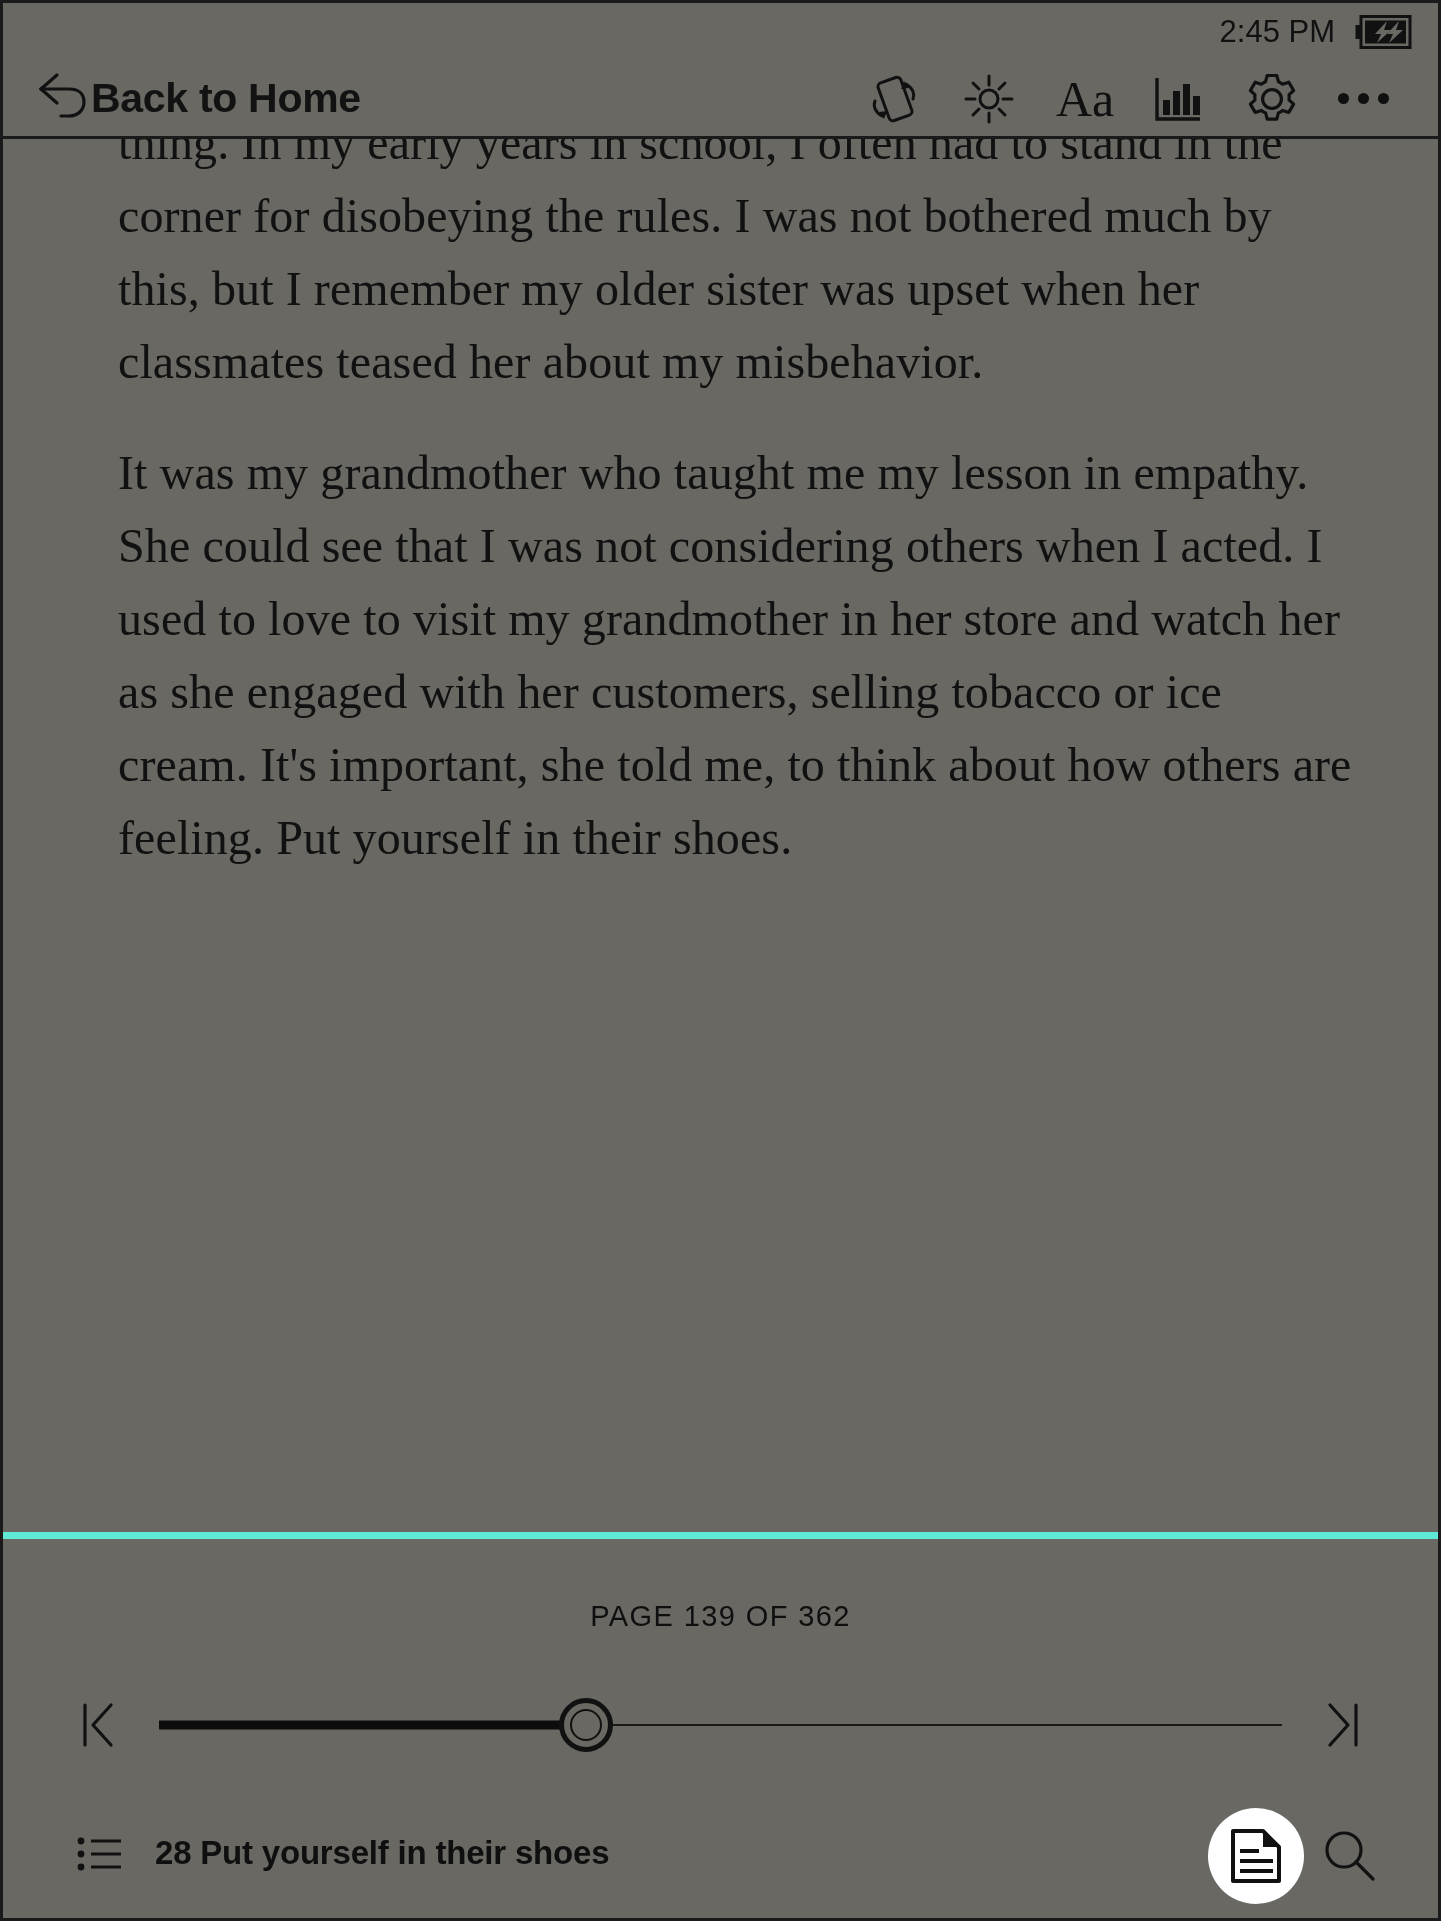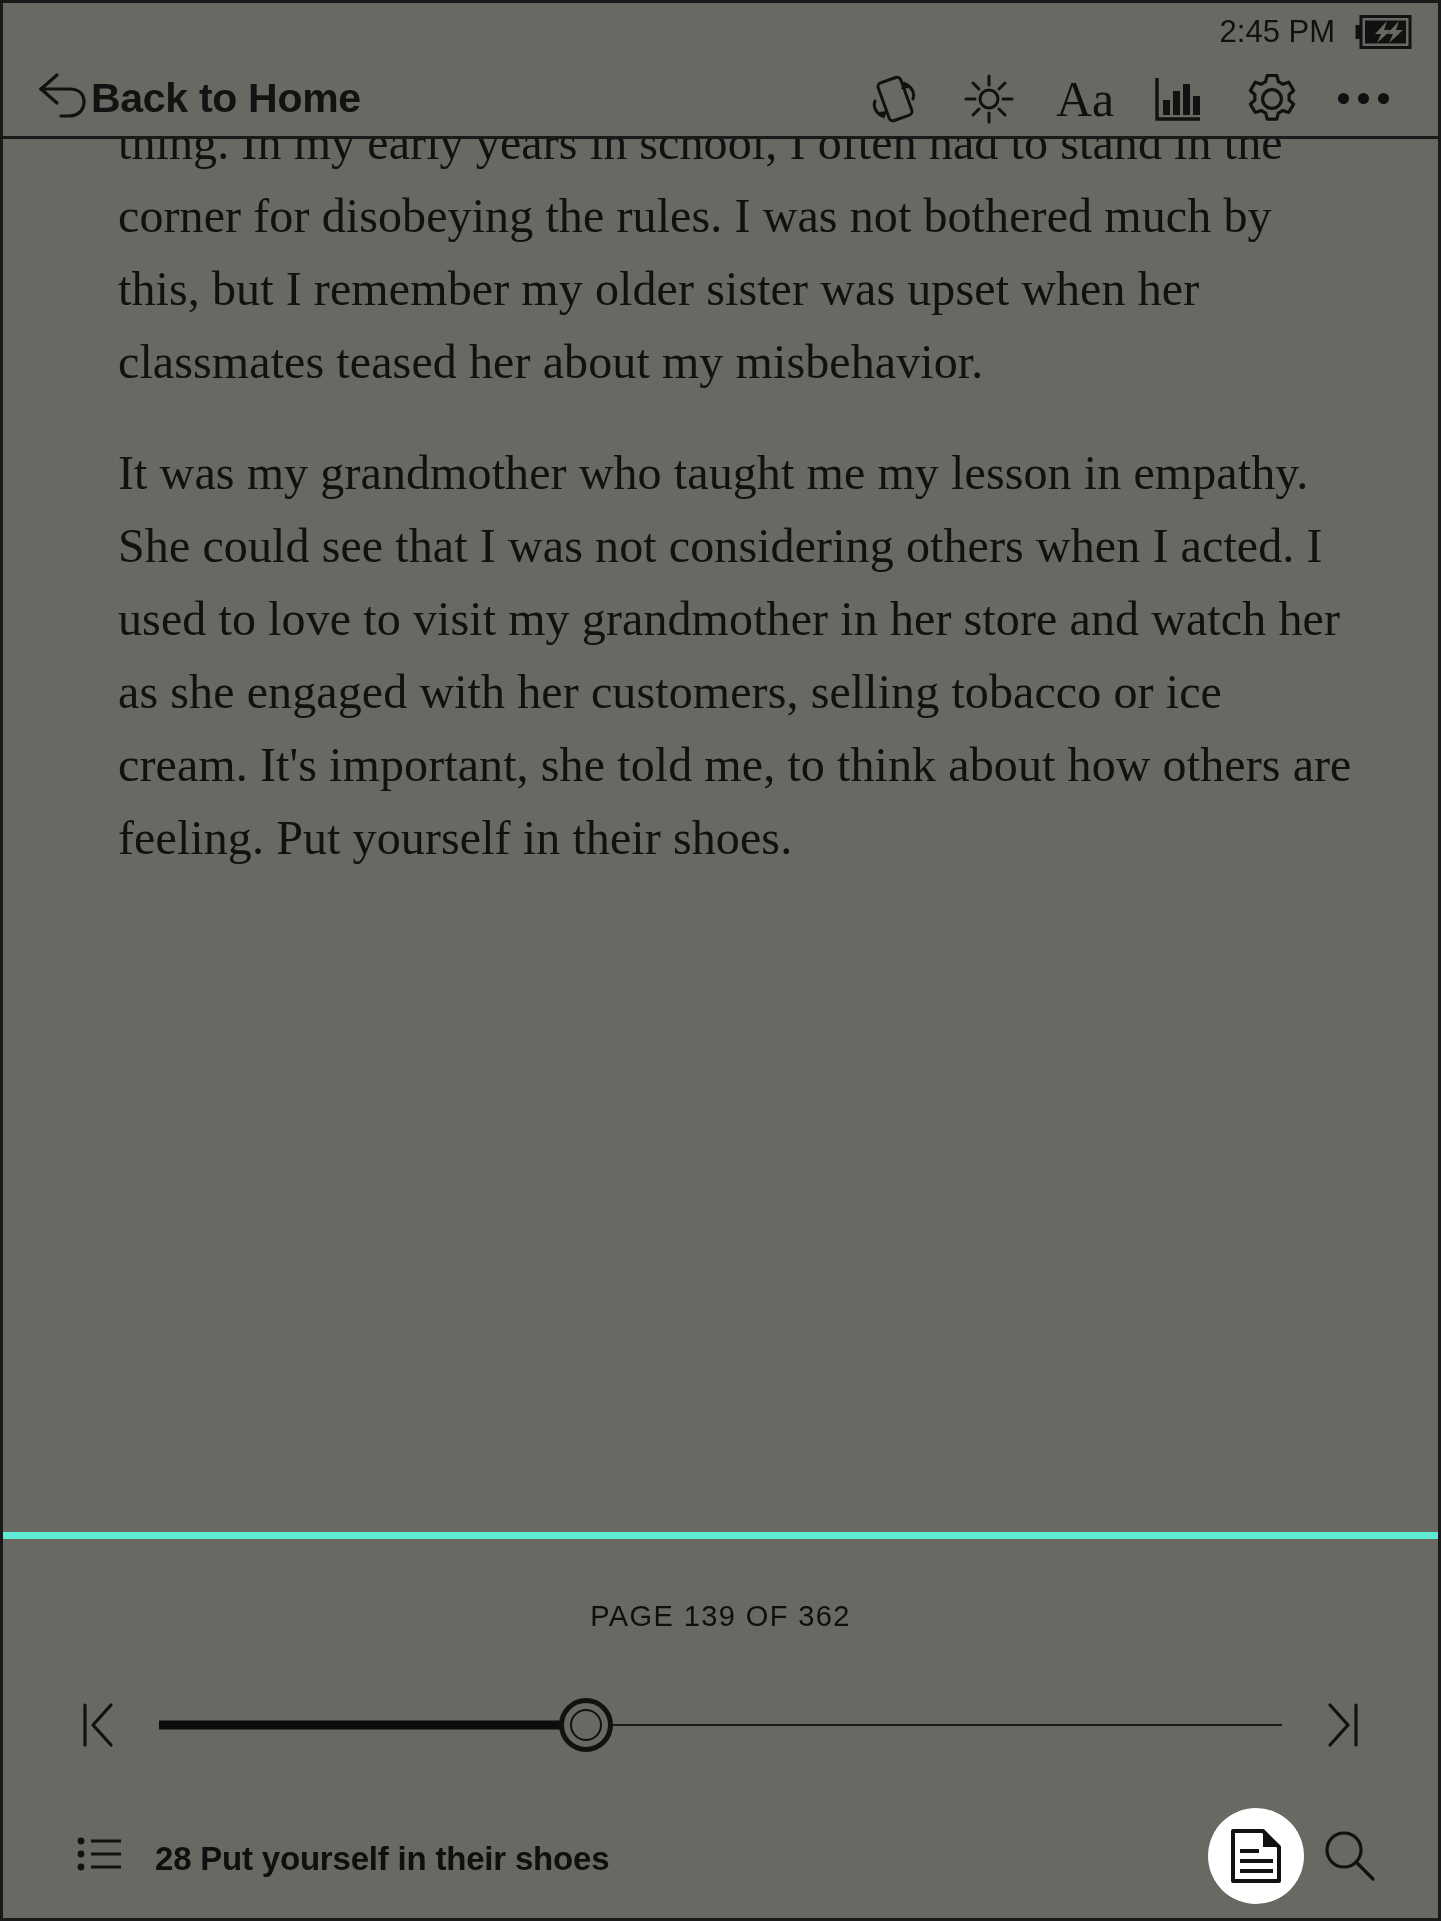--- a/index.html
+++ b/index.html
@@ -243,21 +243,21 @@
     position: absolute;
     bottom: 0;
     left: 0;
     right: 0;
     height: 124px;
     display: flex;
     align-items: center;
   }
   #toc-group {
     display: flex;
-    align-items: flex-end;
+    align-items: flex-start;
     margin-left: 74px;
     cursor: pointer;
   }
   #chapter-title {
     font-size: 33px;
     font-weight: bold;
     color: #0f0f0f;
     margin-left: 32px;
     letter-spacing: -0.2px;
   }

